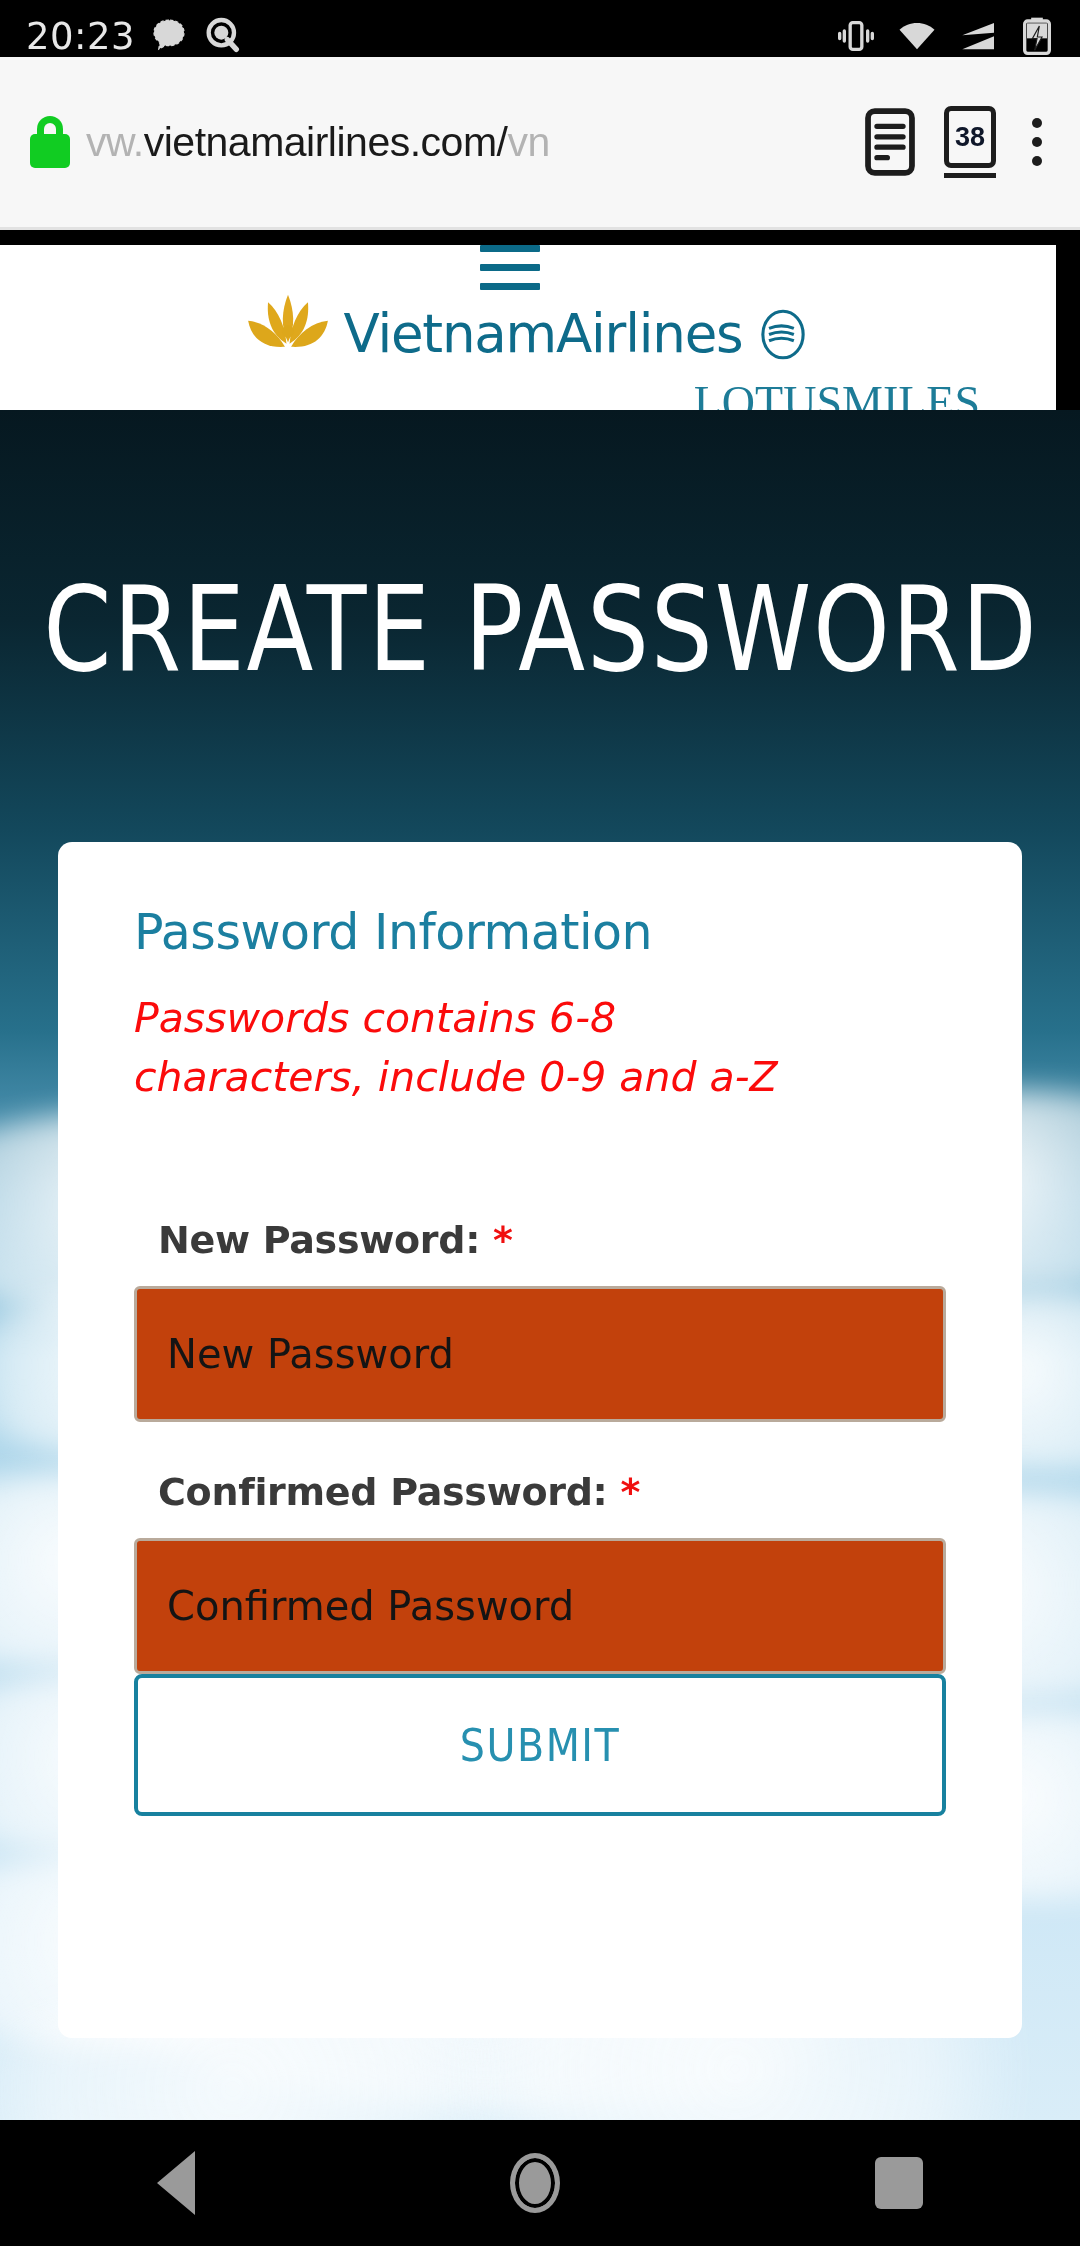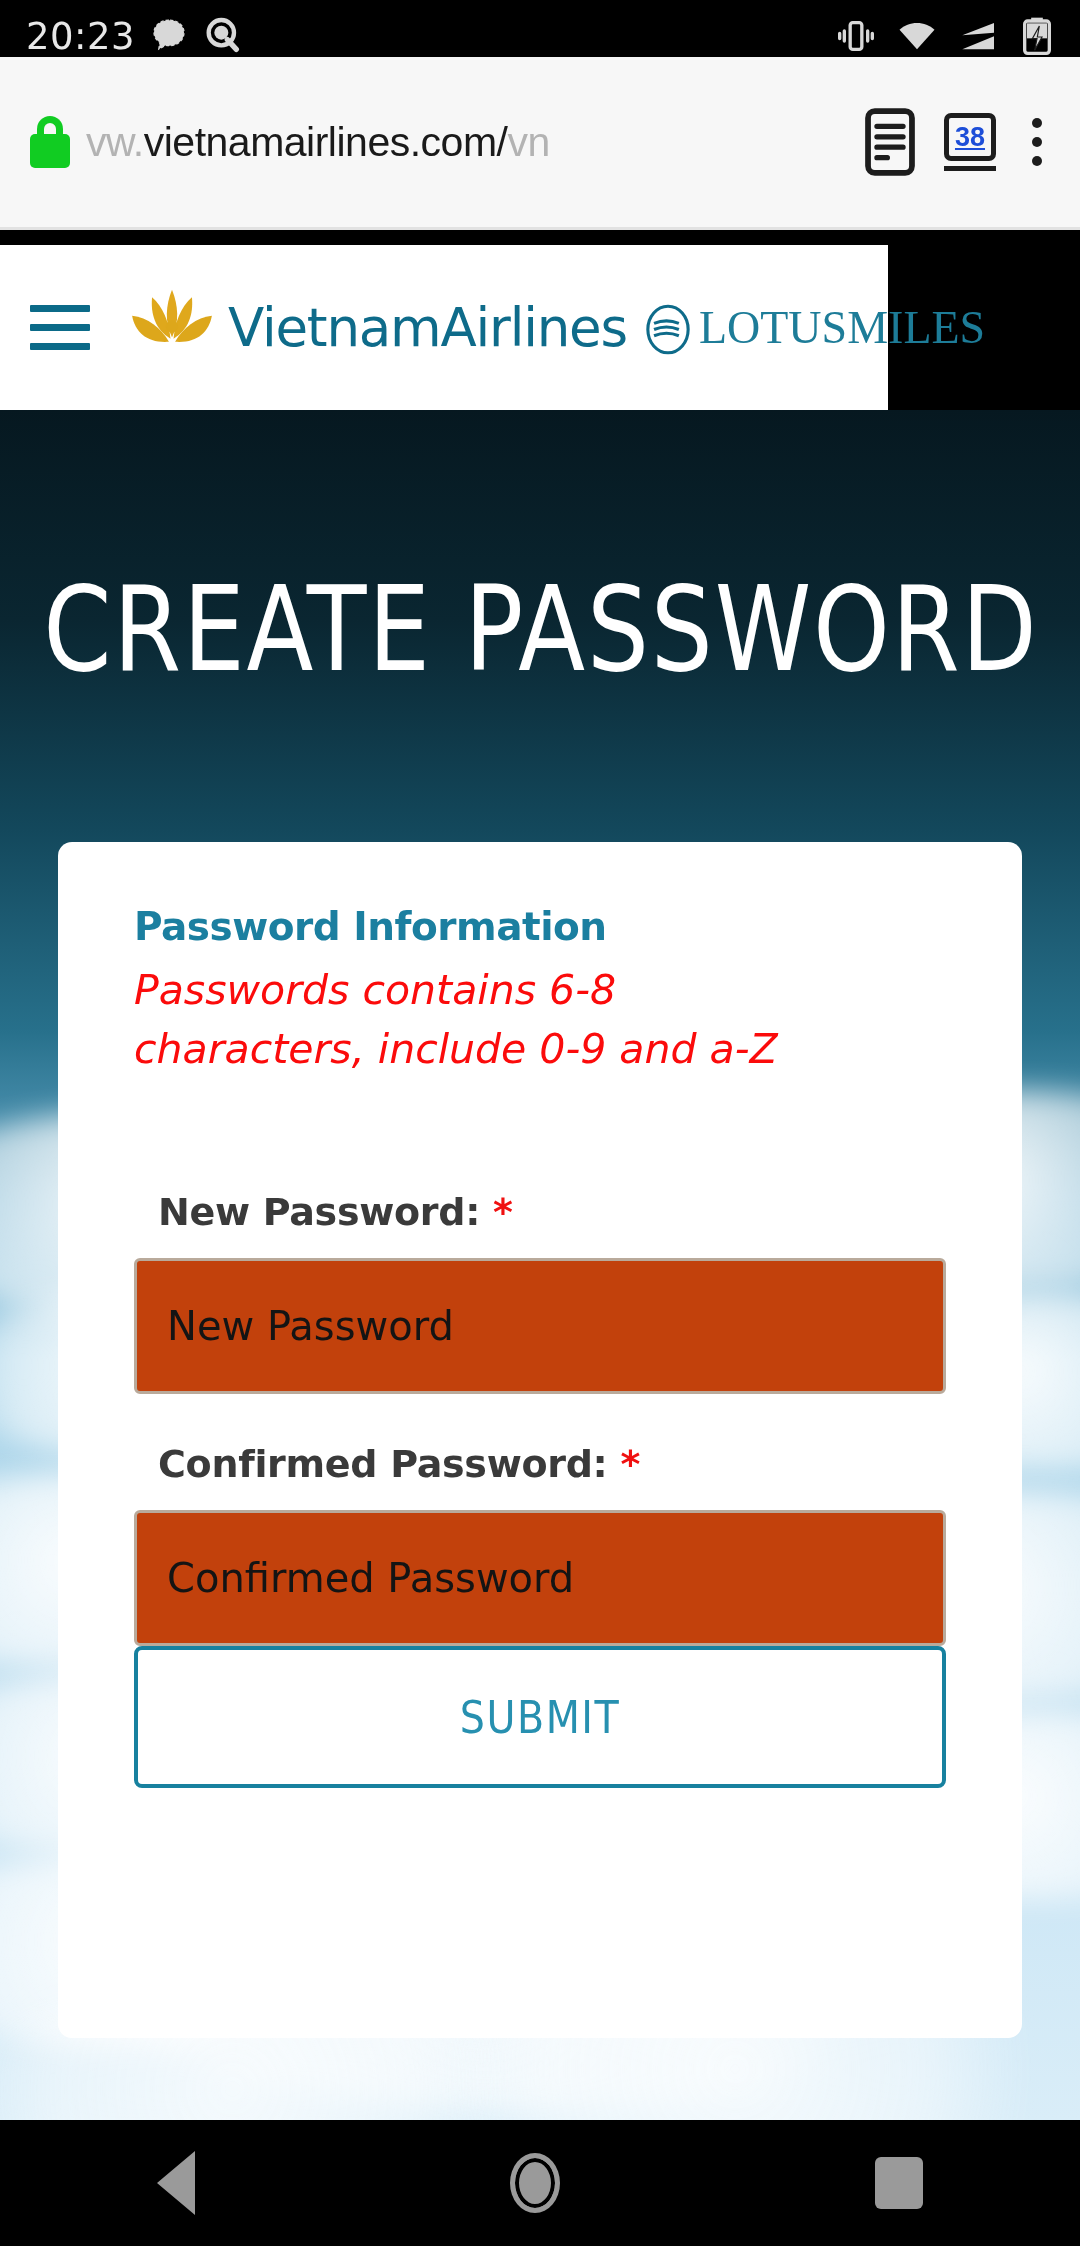--- a/index.html
+++ b/index.html
@@ -36,35 +36,34 @@
   .lock-shackle {
     position: absolute; top: 0; left: 9px; width: 26px; height: 26px;
     border: 7px solid #11cc22; border-bottom: none;
     border-radius: 14px 14px 0 0;
   }
   .urlwrap { flex: 1 1 auto; overflow: hidden; white-space: nowrap; min-width: 0; }
   .url-text { font-size: 41px; color: #1a1a1a; letter-spacing: -0.5px; }
   .url-dim { color: #b3b3b3; }
   .tb-btn { flex: 0 0 auto; margin-left: 26px; display: flex; align-items: center; justify-content: center; }
   .tabcount {
-    width: 52px; height: 48px; border: 5px solid #1d1d1d; border-radius: 7px;
+    width: 52px; height: 62px; border: 5px solid #1d1d1d; border-radius: 7px;
     display: flex; align-items: center; justify-content: center;
-    font-size: 27px; font-weight: bold; color: #1d4ed8;
+    font-size: 27px; font-weight: bold; color: #0f172a;
     font-family: "Liberation Sans", sans-serif;
-    text-decoration: underline;
   }
   .tabcount-wrap { display: flex; flex-direction: column; align-items: center; gap: 5px; }
   .tabcount-bar { width: 52px; height: 5px; background: #1d1d1d; }
   .kebab { display: flex; flex-direction: column; gap: 9px; padding: 0 10px; }
   .kebab span { width: 10px; height: 10px; border-radius: 50%; background: #1d1d1d; display: block; }
 
   
   .siteheader {
-    position: absolute; left: 0; top: 245px; width: 888px; height: 165px;
-    background: #ffffff; display: flex; align-items: center; padding: 12px 30px;
+    position: absolute; left: 0; top: 245px; width: 1056px; height: 165px;
+    background: #ffffff; display: flex; align-items: center; padding: 0 30px; flex-direction: column;
   }
   .hamburger { display: flex; flex-direction: column; gap: 12px; margin-right: 36px; }
   .hamburger span { display: block; width: 60px; height: 7px; background: #0b6a88; border-radius: 1px; }
   .valogo { display: flex; align-items: center; gap: 10px; }
   .va-wordmark {
     font-size: 53px; color: #0e6b8a; letter-spacing: -1.2px;
     font-family: "DejaVu Sans", sans-serif; white-space: nowrap;
   }
   .lotusmiles {
     margin-left: auto; margin-right: 46px;
@@ -105,23 +104,23 @@
     white-space: nowrap;
   }
 
   
   .card {
     position: absolute; left: 58px; top: 432px; width: 964px; height: 1196px;
     background: #ffffff; border-radius: 14px;
   }
   .card-inner { padding: 62px 76px 0 76px; }
   .card-title {
-    font-size: 39px; color: #1b7fa0; font-weight: 700;
+    font-size: 49px; color: #1b7fa0; font-weight: 400;
     font-family: "DejaVu Sans", sans-serif; letter-spacing: -0.5px;
-    margin-bottom: 12px;
+    margin-bottom: 28px;
   }
   .card-hint {
     font-size: 41px; color: #fb0b0b; font-style: italic;
     font-family: "DejaVu Sans", sans-serif;
     line-height: 1.43; max-width: 700px;
   }
 
   .field-group { margin-top: 112px; }
   .field-group.second { margin-top: 48px; }
   .field-label {

